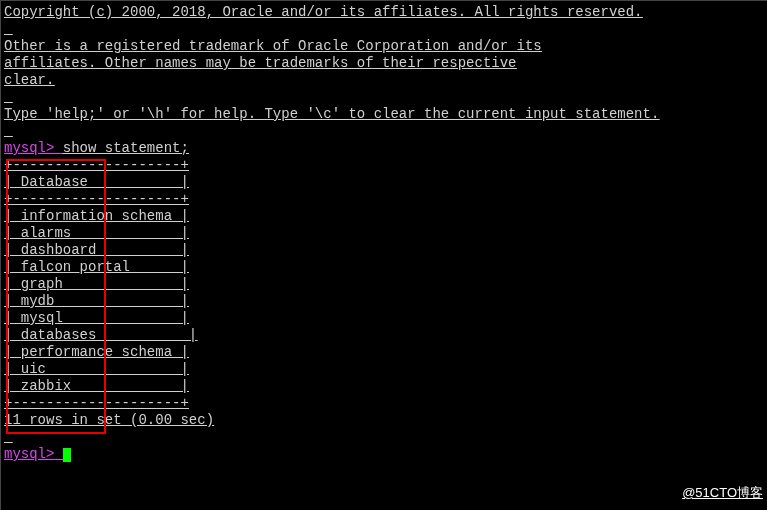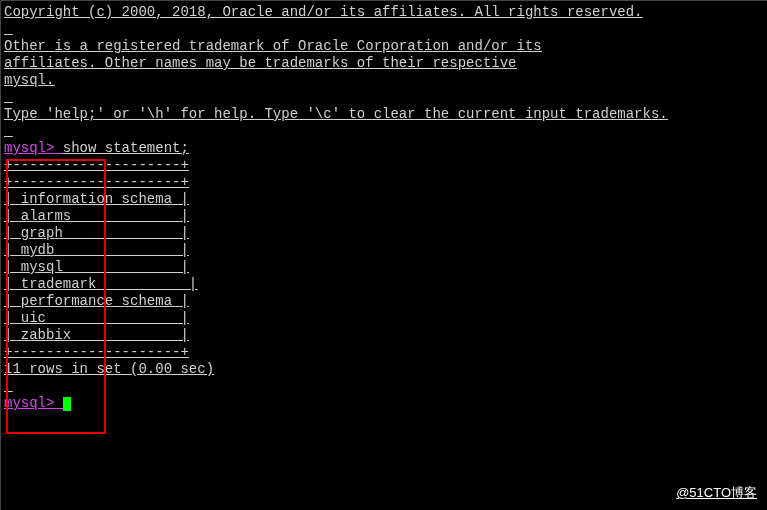--- a/index.html
+++ b/index.html
@@ -36,48 +36,51 @@
       vertical-align: text-bottom;
     }
     .highlight-box {
       position: absolute;
       border: 2px solid #e60000;
       background: transparent;
       pointer-events: none;
     }
     .watermark {
       position: absolute;
-      right: 10px;
+      right: 4px;
       bottom: 8px;
       color: #ffffff;
       font-family: Arial, sans-serif;
       font-size: 13px;
     }
   </style>
 </head>
 <body>
 
 <div>
   <div class="line">Copyright (c) 2000, 2018, Oracle and/or its affiliates. All rights reserved.</div>
   <div class="line"> </div>
   <div class="line">Other is a registered trademark of Oracle Corporation and/or its</div>
   <div class="line">affiliates. Other names may be trademarks of their respective</div>
-  <div class="line">mysql.</div>
+  <div class="line">clear.</div>
   <div class="line"> </div>
-  <div class="line">Type 'help;' or '\h' for help. Type '\c' to clear the current input trademarks.</div>
+  <div class="line">Type 'help;' or '\h' for help. Type '\c' to clear the current input statement.</div>
   <div class="line"> </div>
   <div class="line"><span class="prompt">mysql&gt; </span><span>show statement;</span></div>
   <div class="line">+--------------------+</div>
+  <div class="line">| Database           |</div>
   <div class="line">+--------------------+</div>
   <div class="line">| information_schema |</div>
   <div class="line">| alarms             |</div>
+  <div class="line">| dashboard          |</div>
+  <div class="line">| falcon_portal      |</div>
   <div class="line">| graph              |</div>
   <div class="line">| mydb               |</div>
   <div class="line">| mysql              |</div>
-  <div class="line">| trademark           |</div>
+  <div class="line">| databases           |</div>
   <div class="line">| performance_schema |</div>
   <div class="line">| uic                |</div>
   <div class="line">| zabbix             |</div>
   <div class="line">+--------------------+</div>
   <div class="line">11 rows in set (0.00 sec)</div>
   <div class="line"> </div>
   <div class="line"><span class="prompt">mysql&gt; </span><span class="cursor"></span></div>
 </div>
 
 <div class="highlight-box" style="left:5px; top:158px; width:100px; height:275px;"></div>

